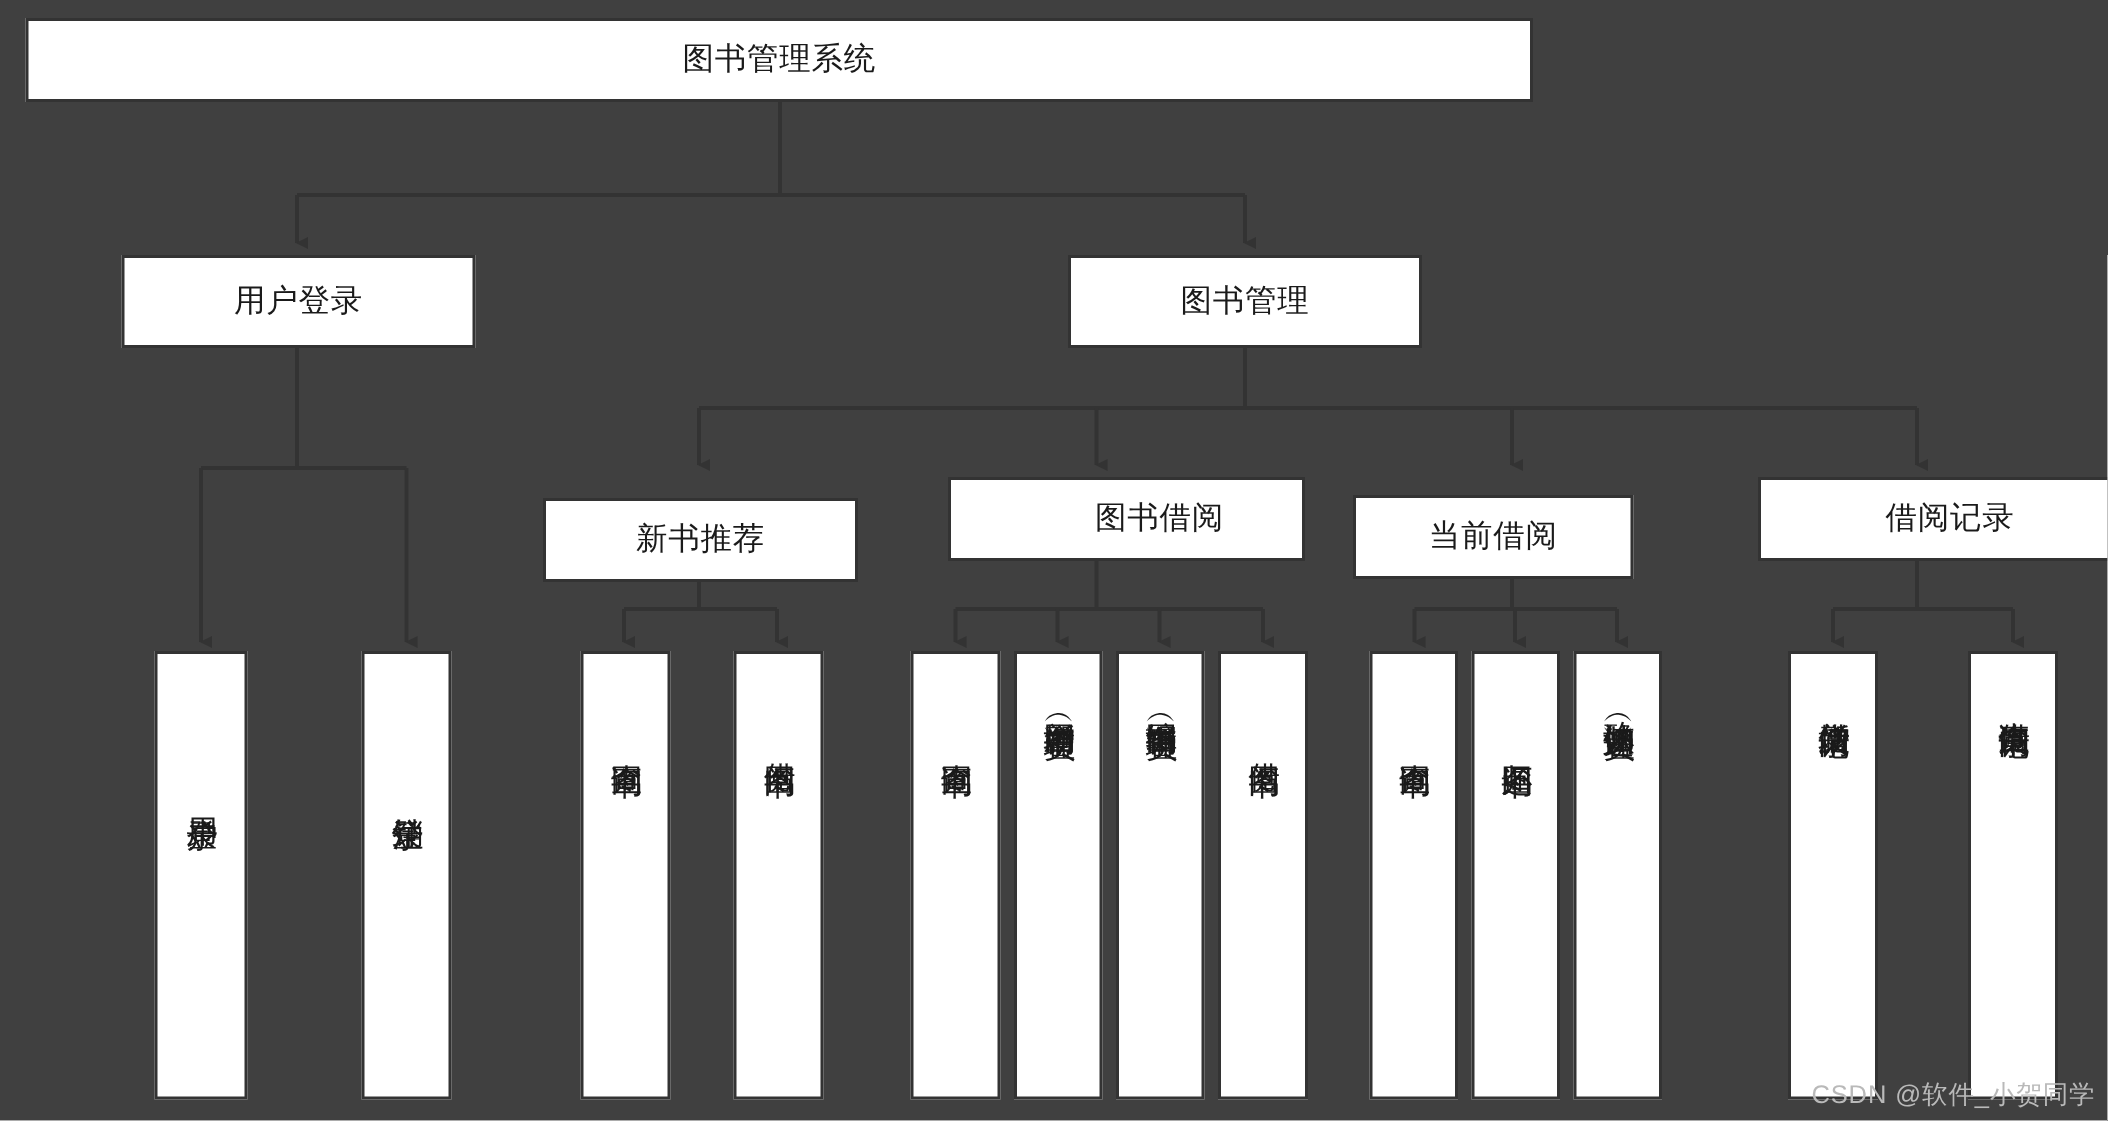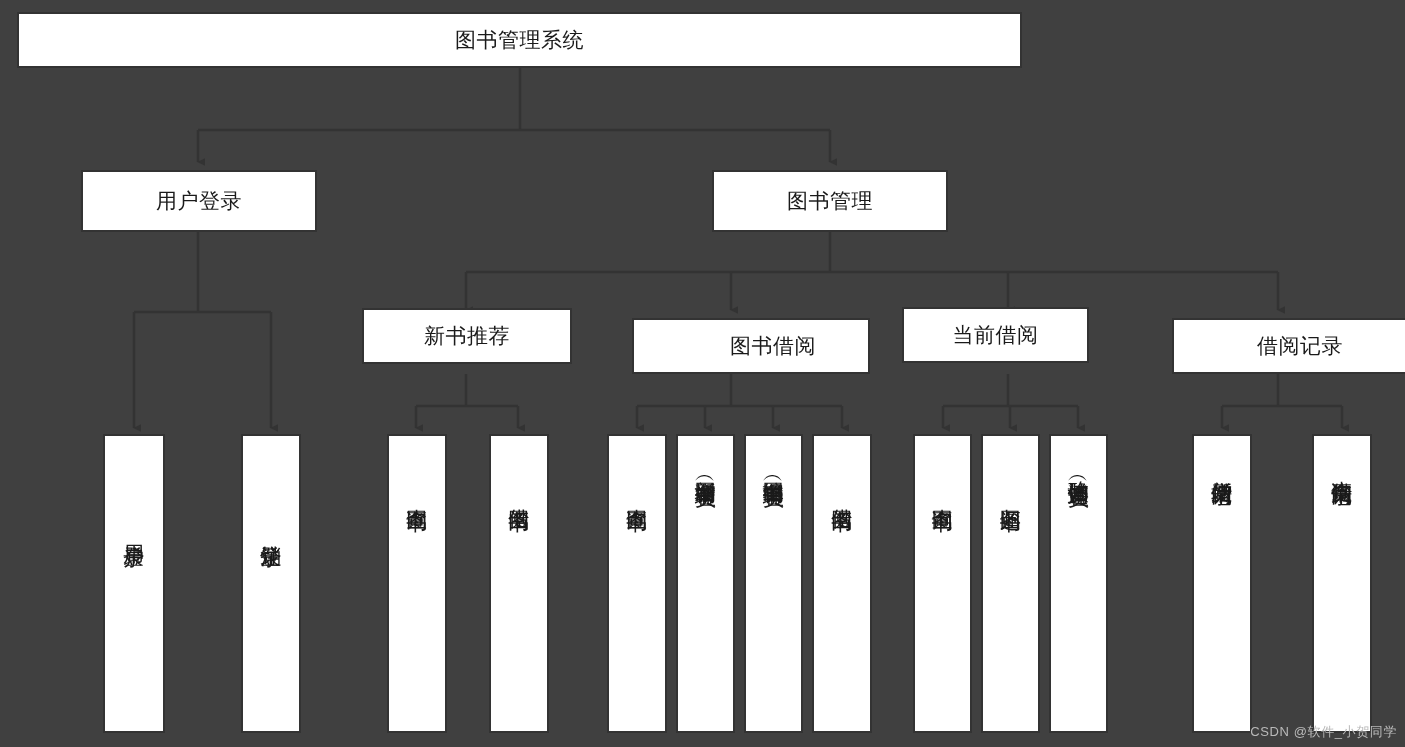--- a/index.html
+++ b/index.html
@@ -61,21 +61,21 @@
   .node-v.pad-top-md {
     padding-top: 56px;
   }
   .node-v.pad-top-sm {
     padding-top: 28px;
   }
   #watermark {
     position: absolute;
     right: 8px;
     bottom: 6px;
-    font-size: 13px;
+    font-size: 17px;
     color: #b9b9b9;
     letter-spacing: 0.6px;
     white-space: nowrap;
     user-select: none;
   }
 </style>
 </head>
 <body>
 
 <div id="diagram-canvas">
@@ -134,27 +134,27 @@
     <span class="node-label">图书管理系统</span>
   </div>
 
   <div class="node node-h" style="left:81px; top:170px; width:236px; height:62px;">
     <span class="node-label">用户登录</span>
   </div>
   <div class="node node-h" style="left:712px; top:170px; width:236px; height:62px;">
     <span class="node-label">图书管理</span>
   </div>
 
-  <div class="node node-h" style="left:362px; top:308px; width:210px; height:56px;">
+  <div class="node node-h" style="left:362px; top:332px; width:210px; height:56px;">
     <span class="node-label">新书推荐</span>
   </div>
   <div class="node node-h" style="left:632px; top:318px; width:238px; height:56px;padding-left:44px;">
     <span class="node-label">图书借阅</span>
   </div>
-  <div class="node node-h" style="left:902px; top:307px; width:187px; height:56px;">
+  <div class="node node-h" style="left:902px; top:330px; width:187px; height:56px;">
     <span class="node-label">当前借阅</span>
   </div>
   <div class="node node-h" style="left:1172px; top:318px; width:256px; height:56px;">
     <span class="node-label">借阅记录</span>
   </div>
 
   <div class="node node-v pad-top-lg" style="left:103px; top:434px; width:62px; height:299px;">
     <span class="node-label">用户登录</span>
   </div>
   <div class="node node-v pad-top-lg" style="left:241px; top:434px; width:60px; height:299px;">

